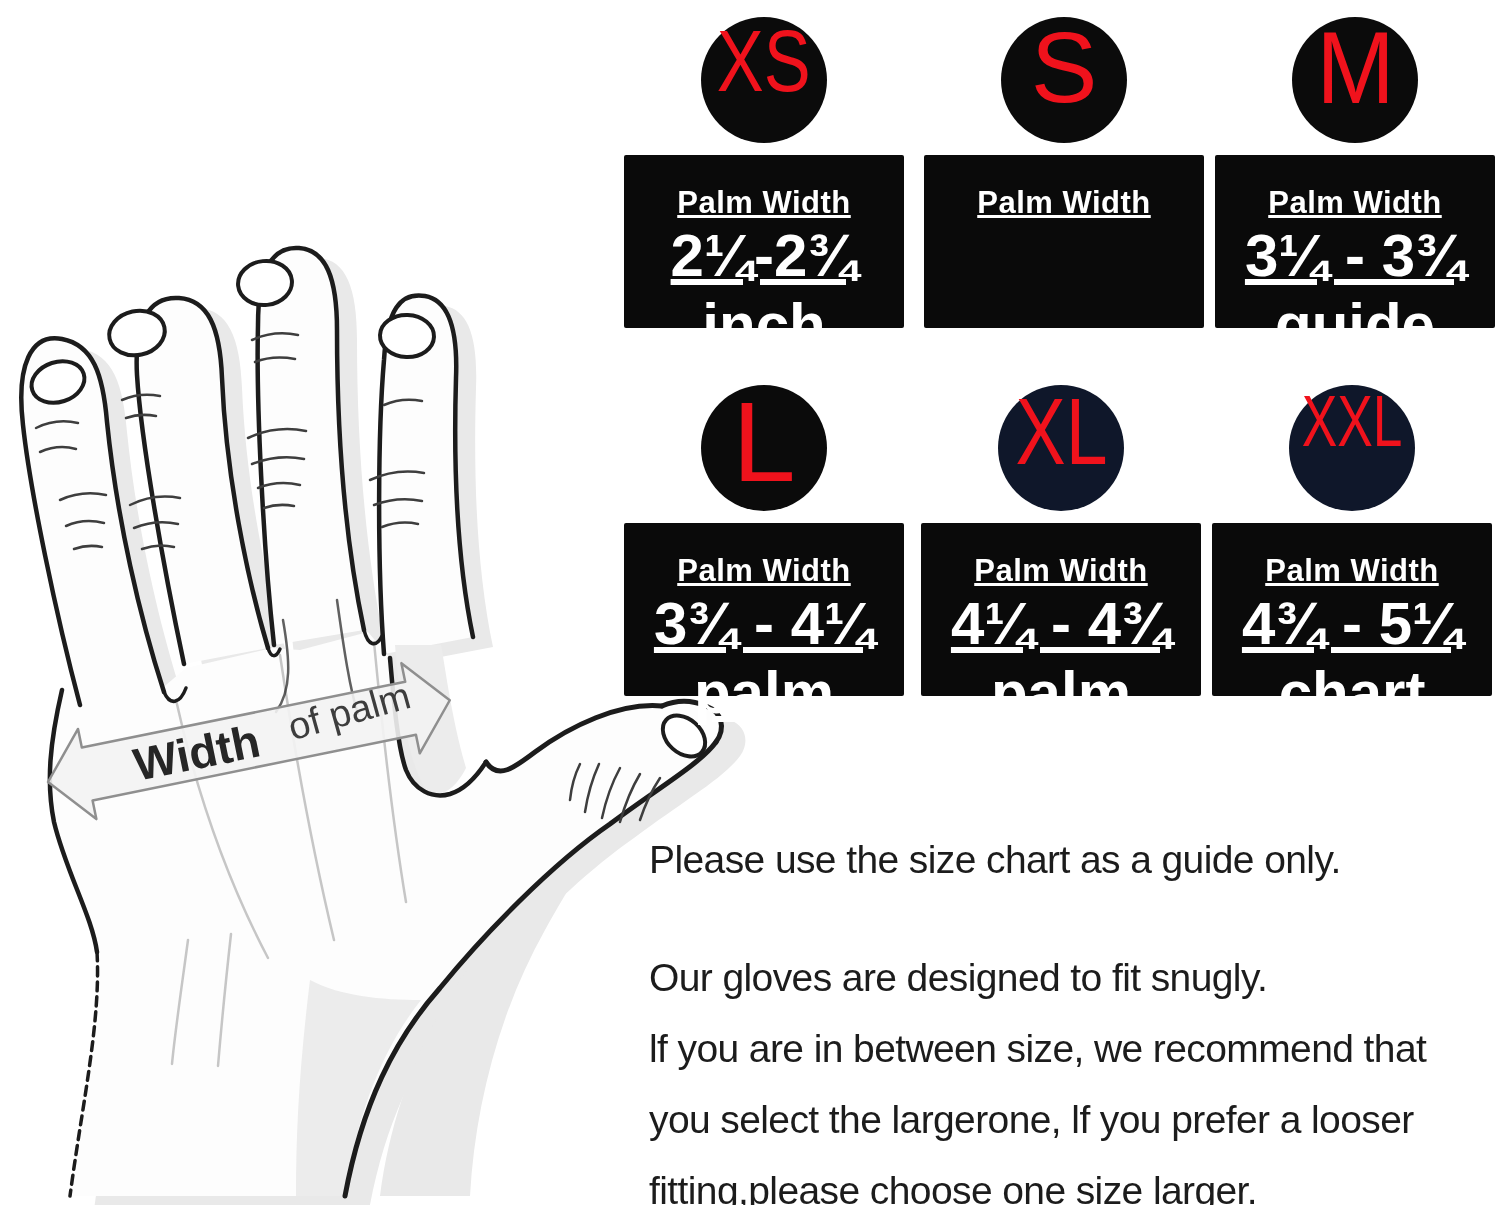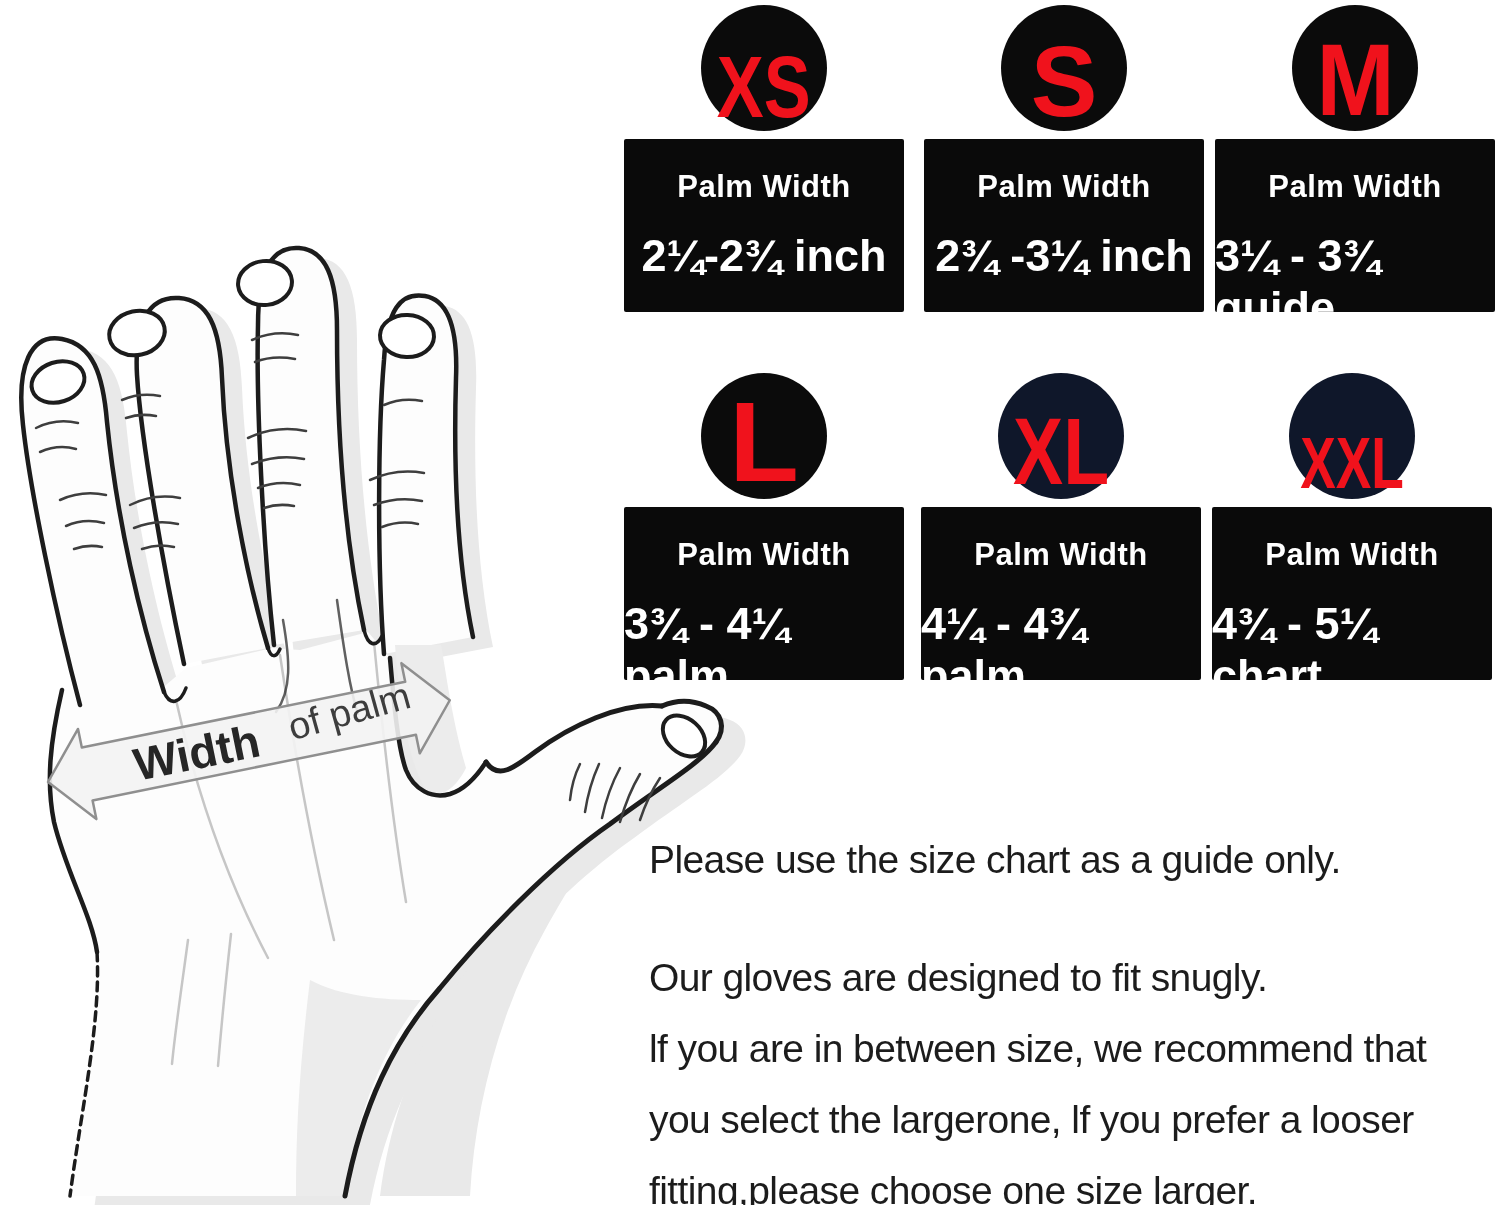--- a/index.html
+++ b/index.html
@@ -5,35 +5,35 @@
   * { margin:0; padding:0; box-sizing:border-box; }
   html,body { width:1500px; height:1205px; background:#ffffff; overflow:hidden;
               font-family:"Liberation Sans", sans-serif; }
   .stage { position:absolute; left:0; top:0; width:1500px; height:1205px; background:#fff; }
 
   
   .hand-svg { position:absolute; left:0; top:0; width:1500px; height:1205px; }
 
   
   .card { position:absolute; width:280px; }
-  .badge { width:126px; height:126px; border-radius:50%; margin:0 auto;
-           display:flex; align-items:flex-end; justify-content:center;
-           font-weight:bold; line-height:1; }
+  .badge { width:126px; height:126px; border-radius:50%; margin:12px auto;
+           display:flex; align-items:flex-start; justify-content:center;
+           font-weight:normal; line-height:1; }
   .badge span { display:block; transform-origin:50% 50%; }
   .fs-xs  span { font-size:88px;  transform:scaleX(.80); }
   .fs-s   span { font-size:100px; }
   .fs-m   span { font-size:102px; transform:scaleX(.92); }
   .fs-l   span { font-size:114px; }
   .fs-xl  span { font-size:94px;  transform:scaleX(.80); }
   .fs-xxl span { font-size:72px;  transform:scaleX(.74); }
   .panel { width:280px; height:173px; margin-top:8px; border-radius:2px;
            display:flex; flex-direction:column; align-items:center;
-           padding-top:30px; }
+           padding-top:30px;text-decoration:underline; }
   .panel-title { font-size:31px; font-weight:bold; letter-spacing:.5px; }
-  .panel-range { font-size:45px; font-weight:bold; margin-top:25px; letter-spacing:0; }
+  .panel-range { font-size:60px; font-weight:bold; margin-top:0; letter-spacing:0;text-align:center; }
 
   .row1 { top:5px; }
   .row2 { top:373px; }
   .col1 { left:624px; }
   .col2 { left:924px; }
   .col3 { left:1215px; }
   .row2.col2 { left:921px; }
   .row2.col3 { left:1212px; }
 
   
@@ -143,21 +143,20 @@
       <div class="panel-range">2¼-2¾ inch</div>
     </div>
   </div>
 
   <div class="card row1 col2">
     <div class="badge fs-s" style="background:#0b0b0b;color:#f0121c">
       <span>S</span>
     </div>
     <div class="panel" style="background:#0a0a0a;color:#fff">
       <div class="panel-title">Palm Width</div>
-      <div class="panel-range">2¾ -3¼ inch</div>
     </div>
   </div>
 
   <div class="card row1 col3">
     <div class="badge fs-m" style="background:#0b0b0b;color:#f0121c">
       <span>M</span>
     </div>
     <div class="panel" style="background:#0a0a0a;color:#fff">
       <div class="panel-title">Palm Width</div>
       <div class="panel-range">3¼ - 3¾ guide</div>

